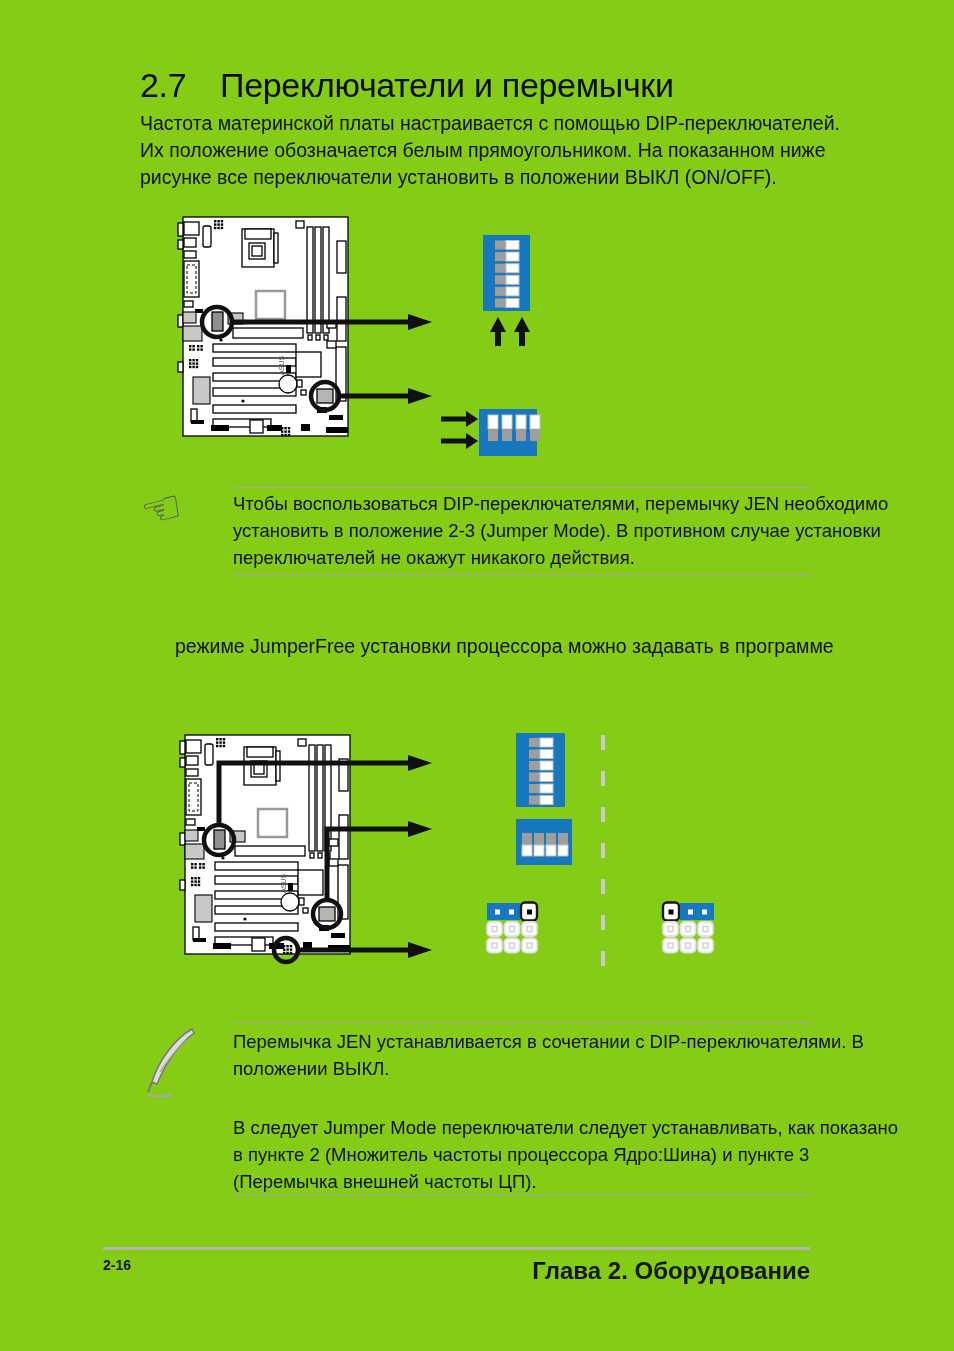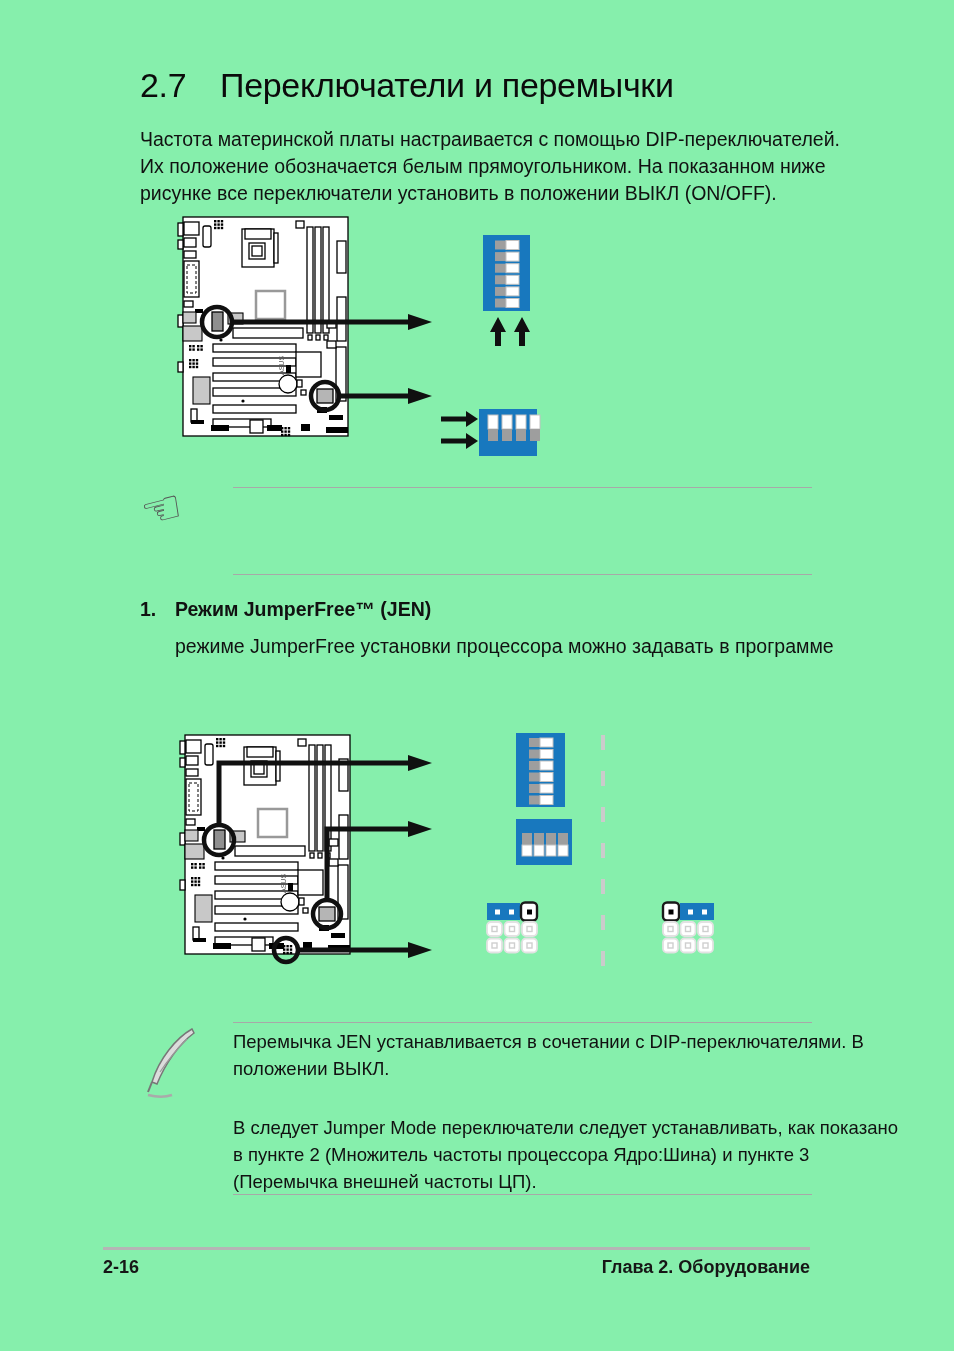--- a/index.html
+++ b/index.html
@@ -1,39 +1,39 @@
 <!DOCTYPE html>
 <html style="--dip-blue: #1878be; --sw-gray: #9e9e9e;"><head>
 <meta charset="utf-8">
 <style>
   html,body{margin:0;padding:0;background:#888;}
-  .page{position:relative;width:954px;height:1351px;background:#86efac;overflow:hidden;
+  .page{position:relative;width:954px;height:1351px;background:#84cc16;overflow:hidden;
         font-family:"Liberation Sans",sans-serif;color:#111;}
   .abs{position:absolute;}
   .line{white-space:nowrap;}
 
   
   .title-row{top:66px;left:140px;font-size:34px;letter-spacing:-0.3px;color:#0b0b0b;}
   .title-num{display:inline-block;width:80px;}
 
   
-  .intro{top:126px;left:140px;font-size:19.5px;line-height:27px;}
+  .intro{top:110px;left:140px;font-size:19.5px;line-height:27px;}
   .item-heading{top:598px;left:140px;font-size:19.5px;font-weight:bold;}
   .item-num{display:inline-block;width:35px;}
   .item-body{top:633px;left:175px;font-size:19.5px;line-height:27px;}
 
   
   .rule{position:absolute;left:233px;width:579px;height:1px;background:#a8a8a8;}
   .note-text{font-size:18.5px;line-height:27px;left:233px;}
   .hand{top:482px;left:141px;font-size:46px;color:#555;transform:scaleX(-1) rotate(14deg);}
 
   
   .footer-rule{position:absolute;top:1247px;left:103px;width:707px;height:3px;background:#b5b5b5;}
-  .footer-left{top:1257px;left:103px;font-size:18px;font-weight:bold;color:#161616;}
-  .footer-right{top:1257px;right:144px;font-size:18px;font-weight:bold;color:#161616;}
+  .footer-left{top:1257px;left:103px;font-size:14px;font-weight:bold;color:#161616;}
+  .footer-right{top:1257px;right:144px;font-size:24px;font-weight:bold;color:#161616;}
 
   
   .bo{fill:#fff;stroke:#000;stroke-width:1.3;}
   .gray{fill:#c8c8c8;stroke:#000;stroke-width:1.1;}
   .dash{fill:none;stroke:#000;stroke-width:1;stroke-dasharray:3 2;}
   .comp{fill:#8f8f8f;stroke:#000;stroke-width:1.3;}
   .comp2{fill:#b5b5b5;stroke:#000;stroke-width:1.3;}
   .brand{font-size:7px;fill:#555;font-family:"Liberation Sans",sans-serif;}
   .thick{stroke:#101010;stroke-width:5;fill:none;}
   .ring{stroke:#101010;stroke-width:4.5;fill:none;}
@@ -207,25 +207,27 @@
         <rect x="530" y="200" width="10" height="14" class="sww"></rect>
           <rect x="530" y="214" width="10" height="12" class="swg"></rect>
       </g>
     </g>
     <use href="#rarrow" x="441" y="204"></use>
     <use href="#rarrow" x="441" y="226"></use>
   </svg>
 
   <div class="rule" style="top:487px"></div>
   <div class="abs hand">☞</div>
+  <div class="abs note-text" style="top:490px">
+    <div class="line">Чтобы воспользоваться DIP-переключателями, перемычку JEN необходимо</div>
+    <div class="line">установить в  положение 2-3 (Jumper Mode). В противном случае установки</div>
+    <div class="line">переключателей не окажут никакого действия.</div>
+  </div>
   <div class="rule" style="top:574px"></div>
 
-  <div class="abs item-heading">
-    <span class="item-num">1.</span><span>Режим JumperFree™ (JEN)</span>
-  </div>
   <div class="abs item-body">
     <div class="line">режиме JumperFree установки процессора можно задавать в программе</div>
   </div>
 
   <svg class="abs" style="top:725px;left:0" width="954" height="265" viewBox="0 0 954 265">
     <g transform="translate(185,10)">
         <use href="#mobo"></use>
       </g>
 
     <circle cx="219" cy="115" r="15" class="ring"></circle>

